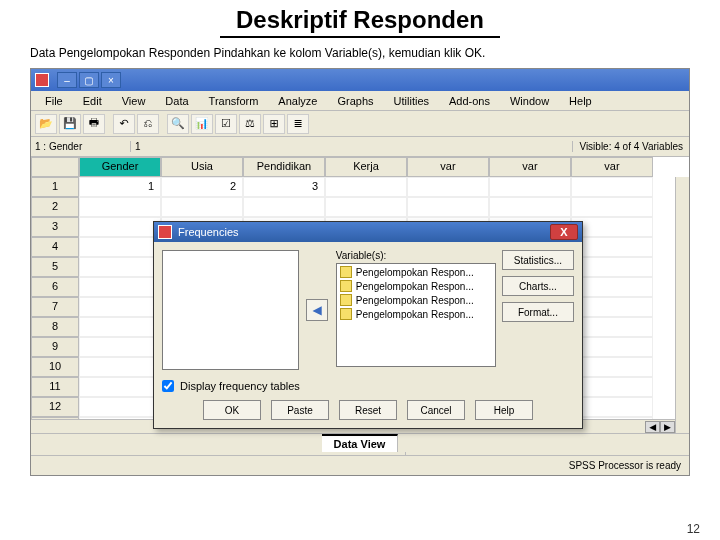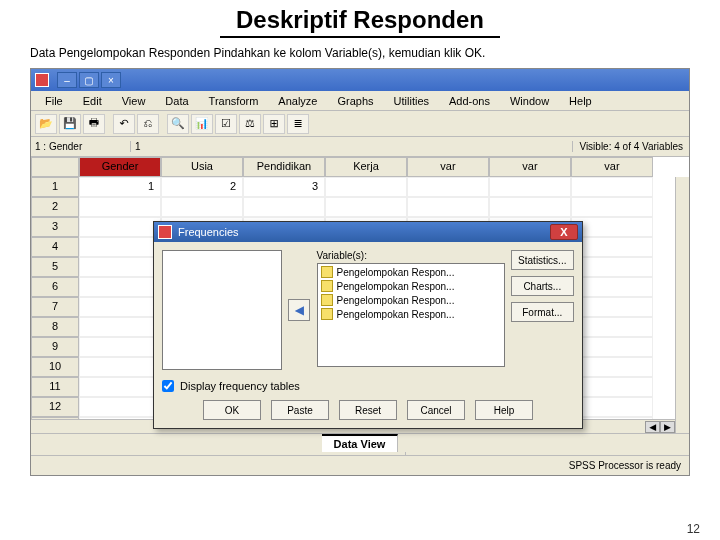--- a/index.html
+++ b/index.html
@@ -17,21 +17,21 @@
   .toolbar { background: #ece9d8; height: 26px; display: flex; align-items: center; padding: 0 4px; gap: 2px; border-bottom: 1px solid #bbb; }
   .tool-btn { width: 22px; height: 20px; border: 1px solid #ccc; background: #f5f3ea; display: flex; align-items: center; justify-content: center; font-size: 11px; }
   .tool-sep { width: 4px; }
   .cellbar { background: #ece9d8; height: 20px; display: flex; align-items: center; font-size: 10px; border-bottom: 1px solid #bbb; }
   .cellbar .cb-left { width: 100px; padding: 0 4px; border-right: 1px solid #bbb; }
   .cellbar .cb-mid { flex: 1; padding: 0 4px; }
   .cellbar .cb-right { padding: 0 6px; border-left: 1px solid #bbb; font-size: 10px; }
   .data-area { position: relative; background: #fff; height: 280px; overflow: hidden; }
   .grid { display: grid; grid-template-columns: 48px repeat(7, 82px); font-size: 11px; }
   .grid-hdr { background: #ece9d8; border: 1px solid #bbb; text-align: center; padding: 2px 0; height: 20px; font-weight: normal; }
-  .grid-hdr.sel { background: #b91c1c; }
+  .grid-hdr.sel { background: #14b8a6; }
   .grid-rowhdr { background: #ece9d8; border: 1px solid #bbb; text-align: center; padding: 2px 0; height: 20px; }
   .grid-cell { border: 1px solid #eee; text-align: right; padding: 2px 6px 2px 2px; height: 20px; }
   .bottom-tabs { position: absolute; left: 0; right: 0; bottom: 22px; height: 20px; background: #ece9d8; display: flex; align-items: center; font-size: 11px; border-top: 1px solid #bbb; flex-direction: column; }
   .bottom-tabs .bt-tab { padding: 2px 12px; border-right: 1px solid #bbb; }
   .bottom-tabs .bt-tab.active { background: #fff; font-weight: bold; border-top: 2px solid #000; }
   .statusbar { position: absolute; left: 0; right: 0; bottom: 0; height: 20px; background: #ece9d8; display: flex; align-items: center; justify-content: flex-end; padding: 0 8px; font-size: 10px; border-top: 1px solid #bbb; }
   .scrollbar-v { position: absolute; right: 0; top: 108px; bottom: 42px; width: 14px; background: #ece9d8; border-left: 1px solid #bbb; }
   .scrollbar-h { position: absolute; left: 0; right: 14px; bottom: 42px; height: 14px; background: #ece9d8; border-top: 1px solid #bbb; display: flex; justify-content: flex-end; align-items: center; }
   .sb-arrow { font-size: 9px; padding: 0 3px; border: 1px solid #999; background: #ddd; }
 
@@ -41,21 +41,21 @@
   .dlg-title .dt-icon { width: 14px; height: 14px; background: #d44; margin-right: 6px; border: 1px solid #fff; }
   .dlg-title .dt-text { flex: 1; }
   .dlg-close { width: 28px; height: 16px; background: #d04040; border: 1px solid #8a2a2a; display: flex; align-items: center; justify-content: center; color: #fff; font-size: 11px; font-weight: bold; border-radius: 2px; }
   .dlg-body { padding: 8px; font-size: 11px; }
   .dlg-upper { display: flex; gap: 6px; }
   .dlg-left-list { width: 140px; height: 120px; background: #fff; border: 1px solid #7a7a7a; }
   .dlg-center { width: 26px; display: flex; flex-direction: column; align-items: center; justify-content: center; gap: 10px; }
   .move-btn { width: 22px; height: 22px; border: 1px solid #888; background: #f5f3ea; display: flex; align-items: center; justify-content: center; font-size: 12px; color: #3a6ac0; }
   .dlg-mid { flex: 1; }
   .mid-label { font-size: 10px; margin-bottom: 2px; }
-  .var-list { width: 188px; height: 104px; background: #fff; border: 1px solid #7a7a7a; padding: 1px; overflow: hidden; }
+  .var-list { width: 160px; height: 104px; background: #fff; border: 1px solid #7a7a7a; padding: 1px; overflow: hidden; }
   .var-item { display: flex; align-items: center; gap: 4px; padding: 1px 2px; font-size: 10px; white-space: nowrap; background: #fff; }
   .var-item .vi-icon { width: 12px; height: 12px; background: #f7e06a; border: 1px solid #b59b1c; }
   .dlg-right { width: 74px; display: flex; flex-direction: column; gap: 6px; }
   .dlg-right button { height: 20px; font-size: 10px; background: #f5f3ea; border: 1px solid #888; }
   .dlg-check { margin-top: 10px; display: flex; align-items: center; gap: 6px; font-size: 11px; }
   .dlg-check input { width: 12px; height: 12px; }
   .dlg-btnrow { display: flex; justify-content: center; gap: 10px; margin-top: 8px; }
   .dlg-btnrow button { height: 20px; width: 58px; font-size: 10px; background: #f5f3ea; border: 1px solid #888; }
 
   .page-num { position: absolute; right: 20px; bottom: 4px; font-size: 12px; color: #333; }

